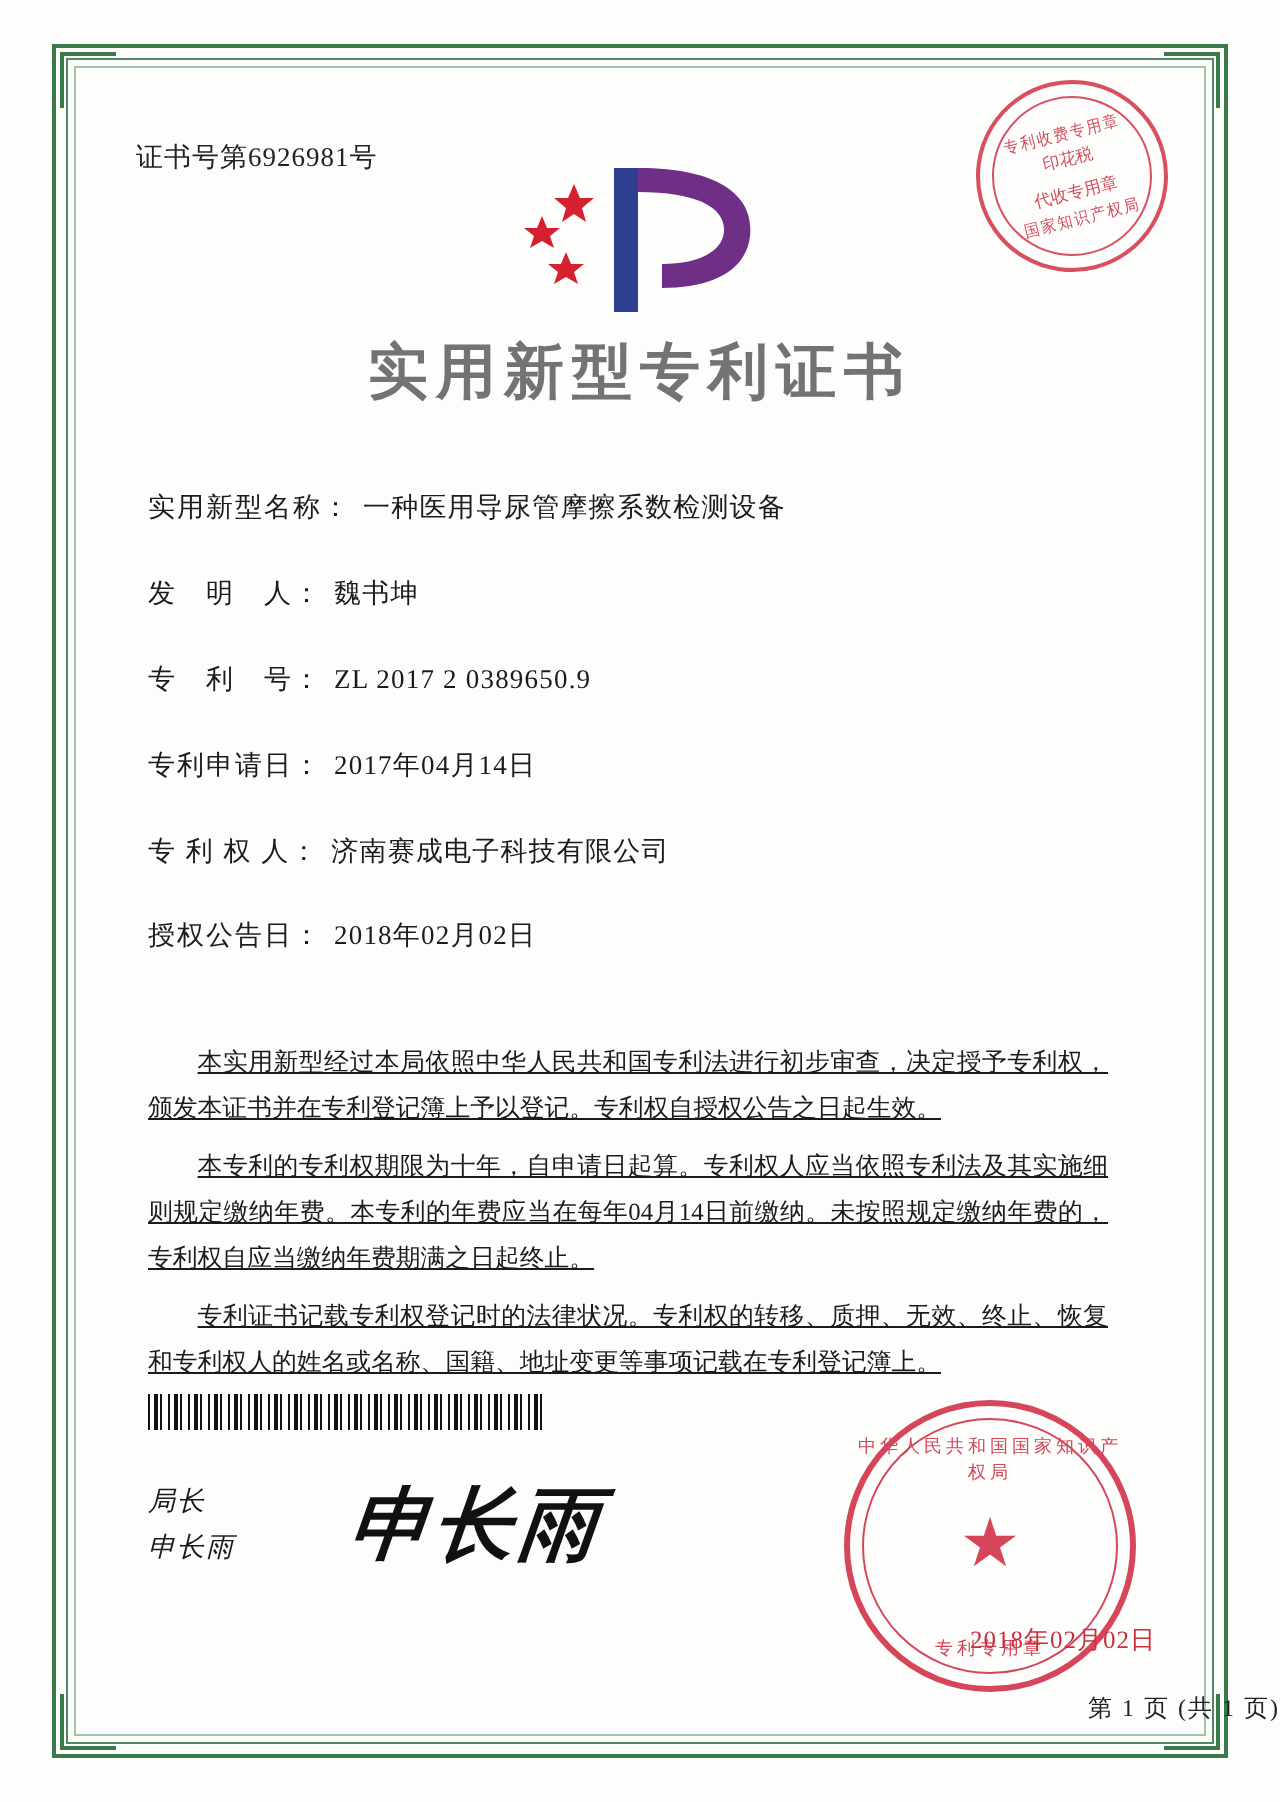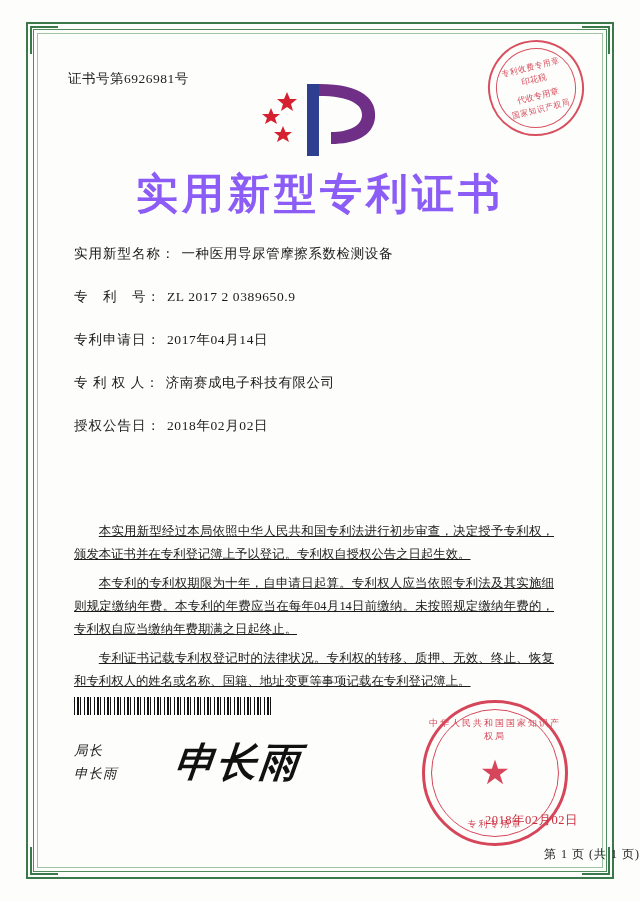--- a/index.html
+++ b/index.html
@@ -116,24 +116,24 @@
     top: 78px;
     transform: translateX(-50%);
     width: 150px; height: 82px;
   }
 
   .main-title {
     position: absolute;
     left: 0; right: 0;
     top: 166px;
     text-align: center;
-    font-size: 42px;
+    font-size: 30px;
     font-weight: bold;
     letter-spacing: 4px;
-    color: #8b5cf6;
+    color: #737373;
     font-family: "DejaVu Serif", serif;
   }
 
   .fields {
     position: absolute;
     left: 74px;
     top: 245px;
     width: 480px;
     font-size: 13.5px;
     color: #1b1b1b;
@@ -303,20 +303,24 @@
   </div>
 
   <div class="main-title">实用新型专利证书</div>
 
   <div class="fields">
     <div class="field-row">
       <span class="field-label">实用新型名称：</span>
       <span class="field-value">一种医用导尿管摩擦系数检测设备</span>
     </div>
     <div class="field-row">
+      <span class="field-label">发　明　人：</span>
+      <span class="field-value">魏书坤</span>
+    </div>
+    <div class="field-row">
       <span class="field-label">专　利　号：</span>
       <span class="field-value">ZL 2017 2 0389650.9</span>
     </div>
     <div class="field-row">
       <span class="field-label">专利申请日：</span>
       <span class="field-value">2017年04月14日</span>
     </div>
     <div class="field-row">
       <span class="field-label">专 利 权 人：</span>
       <span class="field-value">济南赛成电子科技有限公司</span>

